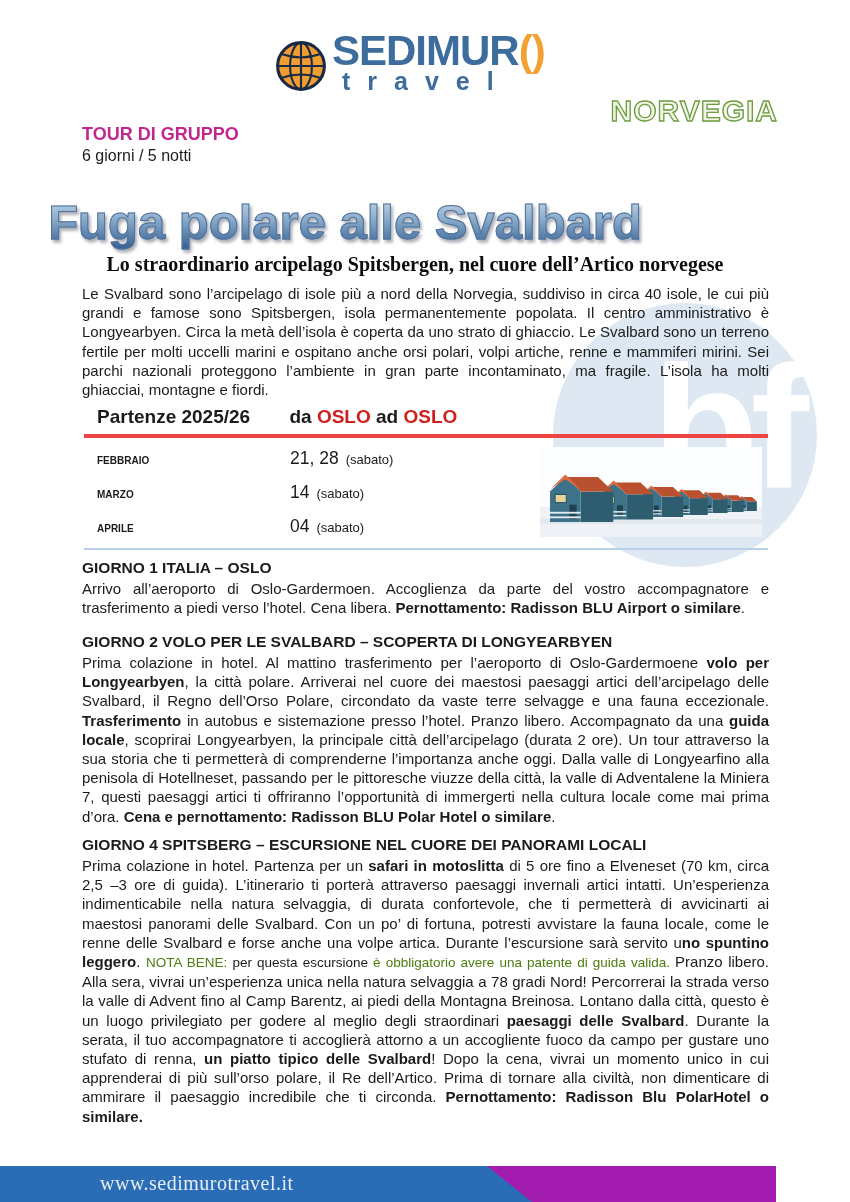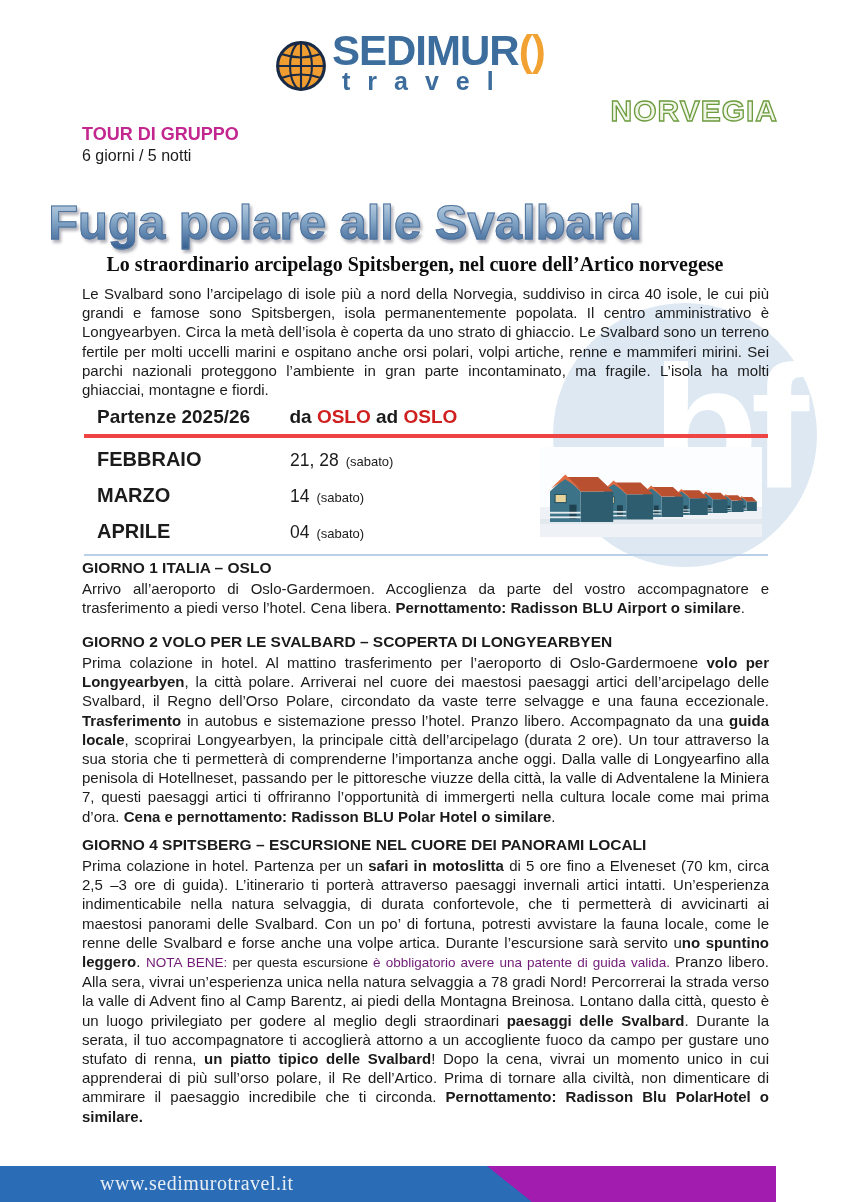--- a/index.html
+++ b/index.html
@@ -39,34 +39,34 @@
   .intro{position:absolute;left:82px;width:687px;top:284px;margin:0;font-size:15px;line-height:19.2px;
          text-align:justify;z-index:1;}
 
   
   .departures{position:absolute;left:84px;width:684px;top:404px;z-index:1;}
   .dep-header{font-size:19px;font-weight:bold;padding:2px 0 6px 13px;border-bottom:4px solid #ef4444;}
   .dep-route{margin-left:34px;}
   .red{color:#d01f1f;}
   .dep-rows{border-bottom:2px solid #b9d0e8;padding:3px 0 5px 0;}
   .dep-row{display:flex;align-items:baseline;padding:7px 0 6px 13px;}
-  .dep-month{width:193px;font-weight:bold;font-size:20px;}
+  .dep-month{width:193px;font-weight:bold;font-size:10px;}
   .dep-dates{font-size:17.5px;}
   .dep-note{font-size:13px;margin-left:7px;}
 
   
   .photo{position:absolute;left:540px;top:447px;width:222px;height:90px;z-index:2;}
 
   
   .day{position:absolute;left:82px;width:687px;z-index:1;}
   .day h3{margin:0 0 2px 0;font-size:15.5px;font-weight:bold;}
   .day p{margin:0;font-size:15px;line-height:19.2px;text-align:justify;}
   .day1{top:559px;} .day2{top:633px;} .day3{top:836px;}
   .seg-b{font-weight:bold;}
-  .seg-r{color:#701a75;font-size:13.5px;}
+  .seg-r{color:#4d7c0f;font-size:13.5px;}
   .seg-k{font-size:13.5px;}
 
   
   .footer{position:absolute;left:0;bottom:0;width:776px;height:36px;background:#a21caf;z-index:3;}
   .footer-dark{position:absolute;top:0;left:0;width:560px;height:36px;background:#2a6cb5;
                clip-path:polygon(0 0,487px 0,532px 36px,0 36px);}
   .footer-url{position:absolute;left:100px;top:6px;font-family:"Liberation Serif",serif;font-size:20px;
               color:#e6edf4;letter-spacing:0.5px;}
 </style>
 </head>

